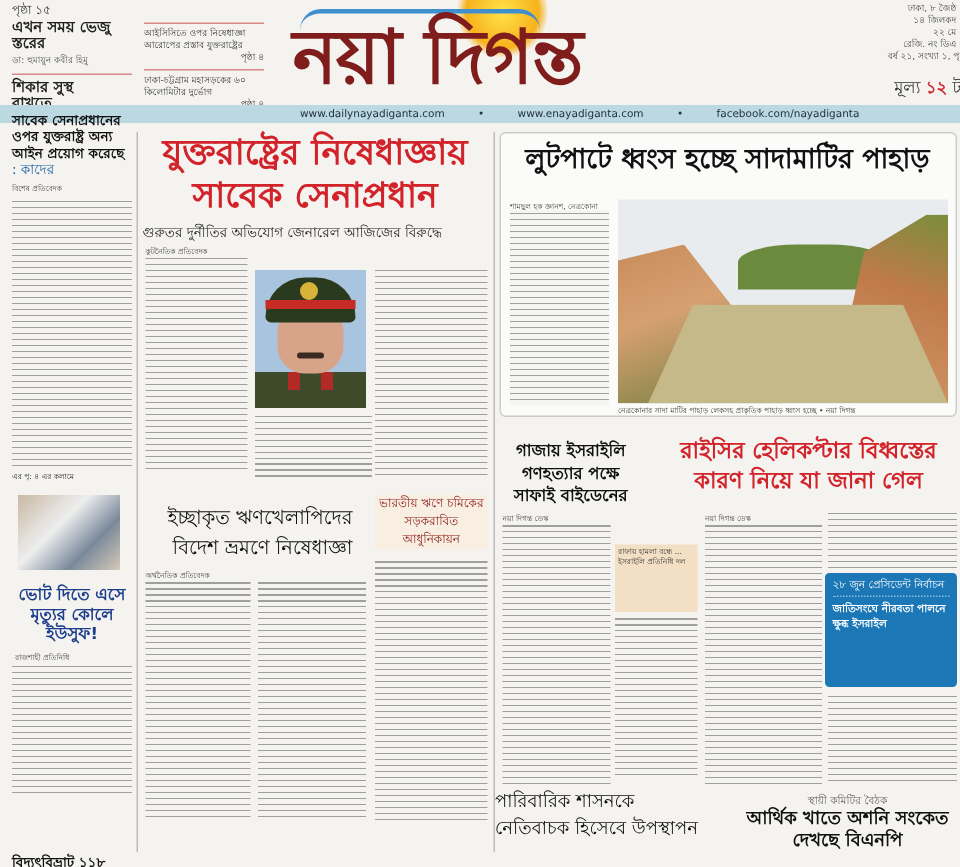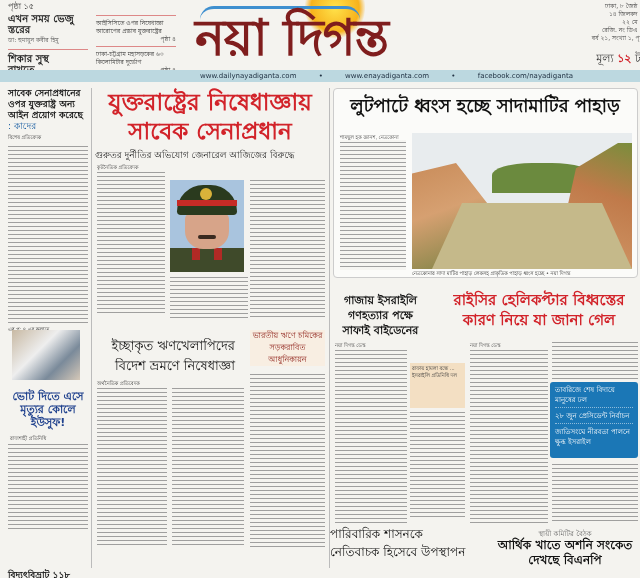--- a/index.html
+++ b/index.html
@@ -26,21 +26,21 @@
 
   .mast-right { left: 569px; top: 2px; width: 86px; text-align: right; }
   .mr-line { font-size: 6px; color: #444; line-height: 8px; }
   .price { font-size: 11px; color: #333; margin-top: 8px; }
   .price b { color: #d2232a; }
 
   .urlbar { left: 0; top: 70px; width: 640px; height: 12px; background: #bcd8e0; font-size: 7px; color: #234; padding-left: 200px; line-height: 12px; }
   .urlbar span { margin-right: 20px; }
 
   
-  .lc { left: 8px; top: 88px; width: 80px; }
+  .lc { left: 8px; top: 76px; width: 80px; }
   .lc-head { font-size: 9px; font-weight: bold; line-height: 11px; color: #111; }
   .lc-head .blue { color: #1b5fa3; font-weight: normal; }
   .byline { font-size: 5px; color: #444; margin: 2px 0; }
   .textblock { background: repeating-linear-gradient(#f4f3ef 0 2px, #8a8a8a 2px 3px, #f4f3ef 3px 4px); opacity: 0.8; }
   .cont { font-size: 5px; color: #222; margin-top: 2px; }
 
   .lc-photo { left: 12px; top: 330px; width: 68px; height: 50px; background: linear-gradient(135deg,#c8b9a3 0%,#eee 40%,#7a8a9a 70%,#d5c8b8 100%); }
   .lc-photo-head { left: 8px; top: 390px; width: 80px; text-align: center; font-size: 11px; font-weight: bold; color: #1d3f8c; line-height: 13px; }
   .lc-bottom { left: 8px; top: 568px; font-size: 9px; font-weight: bold; color: #111; }
 
@@ -75,21 +75,21 @@
   .land-r { left: 150px; top: 10px; width: 70px; height: 126px; background: linear-gradient(200deg,#7a8d3c 0%,#c07a4a 40%,#d29a6a 100%); clip-path: polygon(20% 20%,80% 0,100% 0,100% 100%,0 70%); }
   .land-mid { left: 80px; top: 30px; width: 100px; height: 30px; background: #6b8a3e; border-radius: 40% 40% 0 0; }
   .water { left: 20px; top: 70px; width: 200px; height: 66px; background: #c5b98a; clip-path: polygon(15% 0,85% 0,100% 100%,0 100%); }
   .photo-cap { left: 412px; top: 270px; width: 220px; font-size: 5px; color: #333; }
 
   .gaza-head { left: 333px; top: 293px; width: 95px; text-align: center; font-size: 11px; font-weight: bold; color: #111; line-height: 15px; }
   .raisi-head { left: 440px; top: 290px; width: 198px; text-align: center; font-size: 15px; font-weight: bold; color: #d2232a; line-height: 20px; }
 
   .bluebox { left: 550px; top: 382px; width: 88px; height: 76px; background: #1b77b6; border-radius: 3px; padding: 3px 5px; color: #fff; font-size: 7px; line-height: 10px; }
   .bluebox div { margin-bottom: 3px; border-bottom: 1px dotted rgba(255,255,255,.5); padding-bottom: 2px; }
-  .bluebox div:last-child { border-bottom: none; }
+  .bluebox div:last-child { border-bottom: none; font-weight: bold; }
 
   .gaza-highlight { left: 410px; top: 363px; width: 55px; height: 45px; background: #f3dfc3; font-size: 5px; color: #333; padding: 2px; line-height: 7px; }
 </style>
 </head>
 <body>
 
 <div class="abs mast-left">
   <div class="abs ml-col1">
     <div class="ml-top">পৃষ্ঠা ১৫</div>
     <div class="ml-head">এখন সময় ভেজু স্তরের</div>
@@ -194,21 +194,20 @@
 <div class="abs byline" style="left:335px;top:340px">নয়া দিগন্ত ডেস্ক</div>
 <div class="abs textblock" style="left:335px;top:348px;width:72px;height:175px"></div>
 <div class="abs gaza-highlight">রাফায় হামলা বন্ধে ... ইসরাইলি প্রতিনিধি দল</div>
 <div class="abs textblock" style="left:410px;top:410px;width:55px;height:110px"></div>
 
 <div class="abs raisi-head">রাইসির হেলিকপ্টার বিধ্বস্তের কারণ নিয়ে যা জানা গেল</div>
 <div class="abs byline" style="left:470px;top:340px">নয়া দিগন্ত ডেস্ক</div>
 <div class="abs textblock" style="left:470px;top:348px;width:78px;height:175px"></div>
 <div class="abs textblock" style="left:552px;top:340px;width:86px;height:40px"></div>
 <div class="abs bluebox">
-  <div>তাবরিজে শেষ বিদায়ে মানুষের ঢল</div>
   <div>২৮ জুন প্রেসিডেন্ট নির্বাচন</div>
   <div>জাতিসংঘে নীরবতা পালনে ক্ষুব্ধ ইসরাইল</div>
 </div>
 <div class="abs textblock" style="left:552px;top:462px;width:86px;height:60px"></div>
 
 <div class="abs bottom-head">পারিবারিক শাসনকে নেতিবাচক হিসেবে উপস্থাপন</div>
 <div class="abs bottom-right-sub">স্থায়ী কমিটির বৈঠক</div>
 <div class="abs bottom-right-head">আর্থিক খাতে অশনি সংকেত দেখছে বিএনপি</div>
 
 </body></html>

